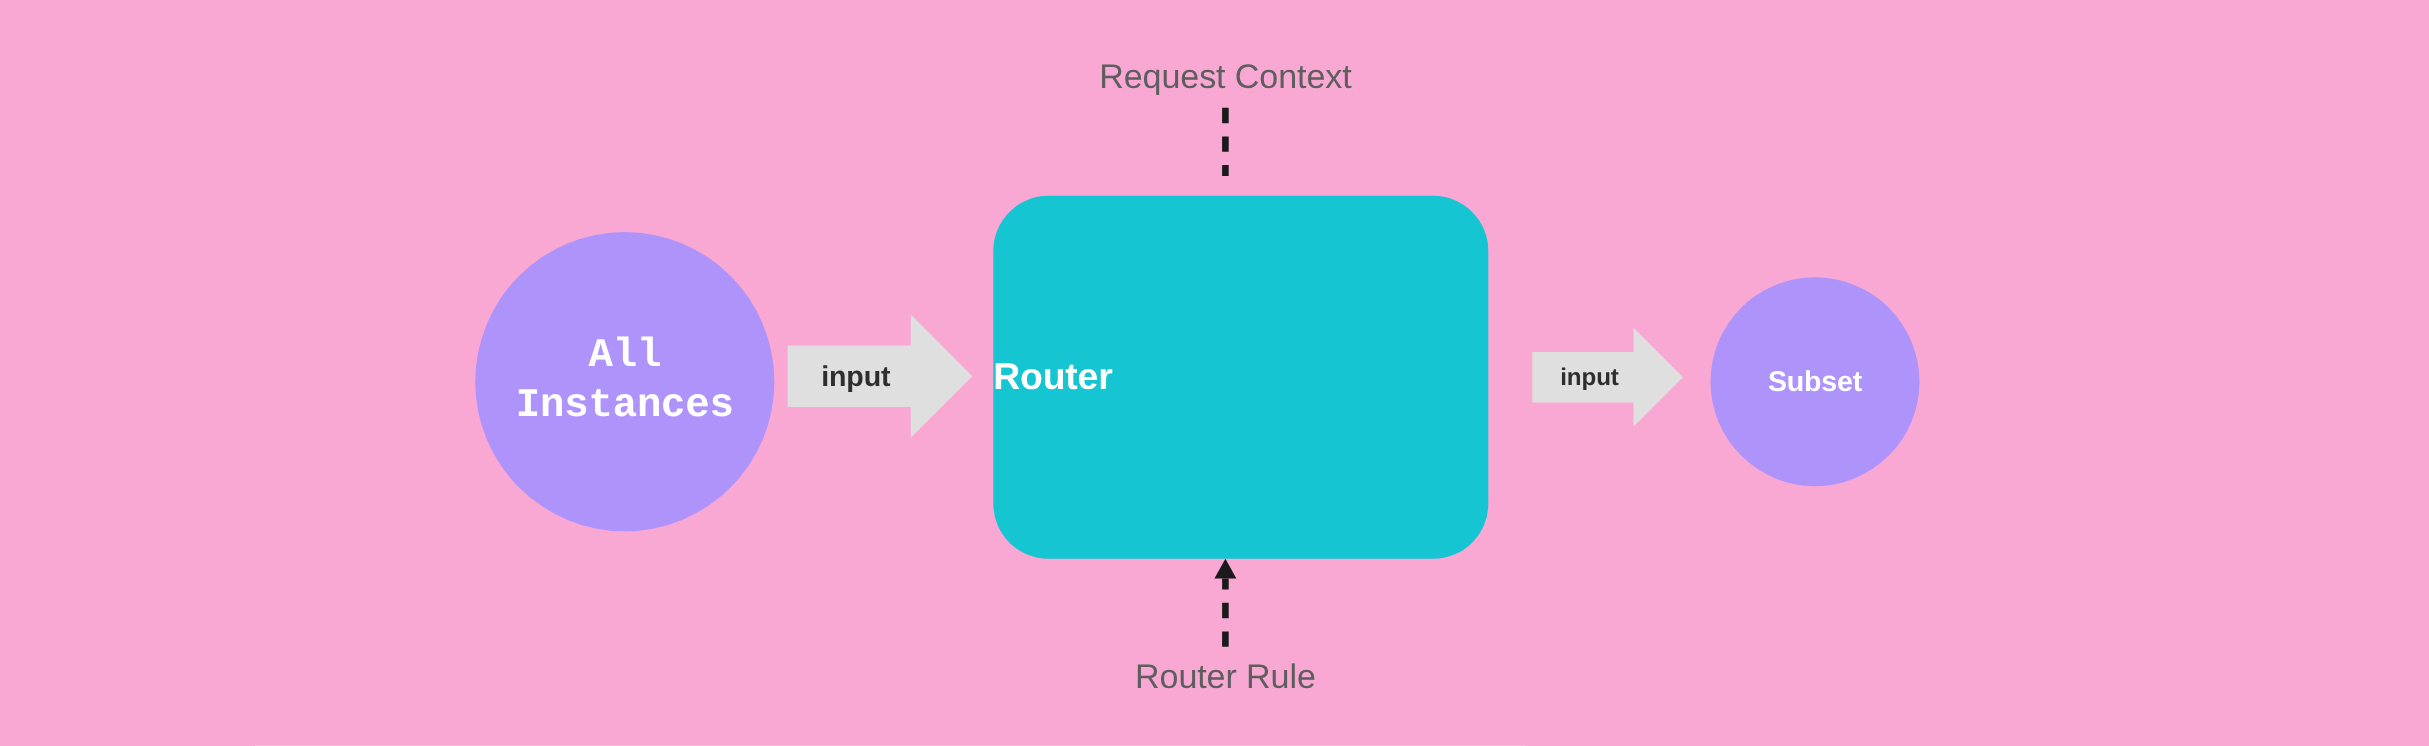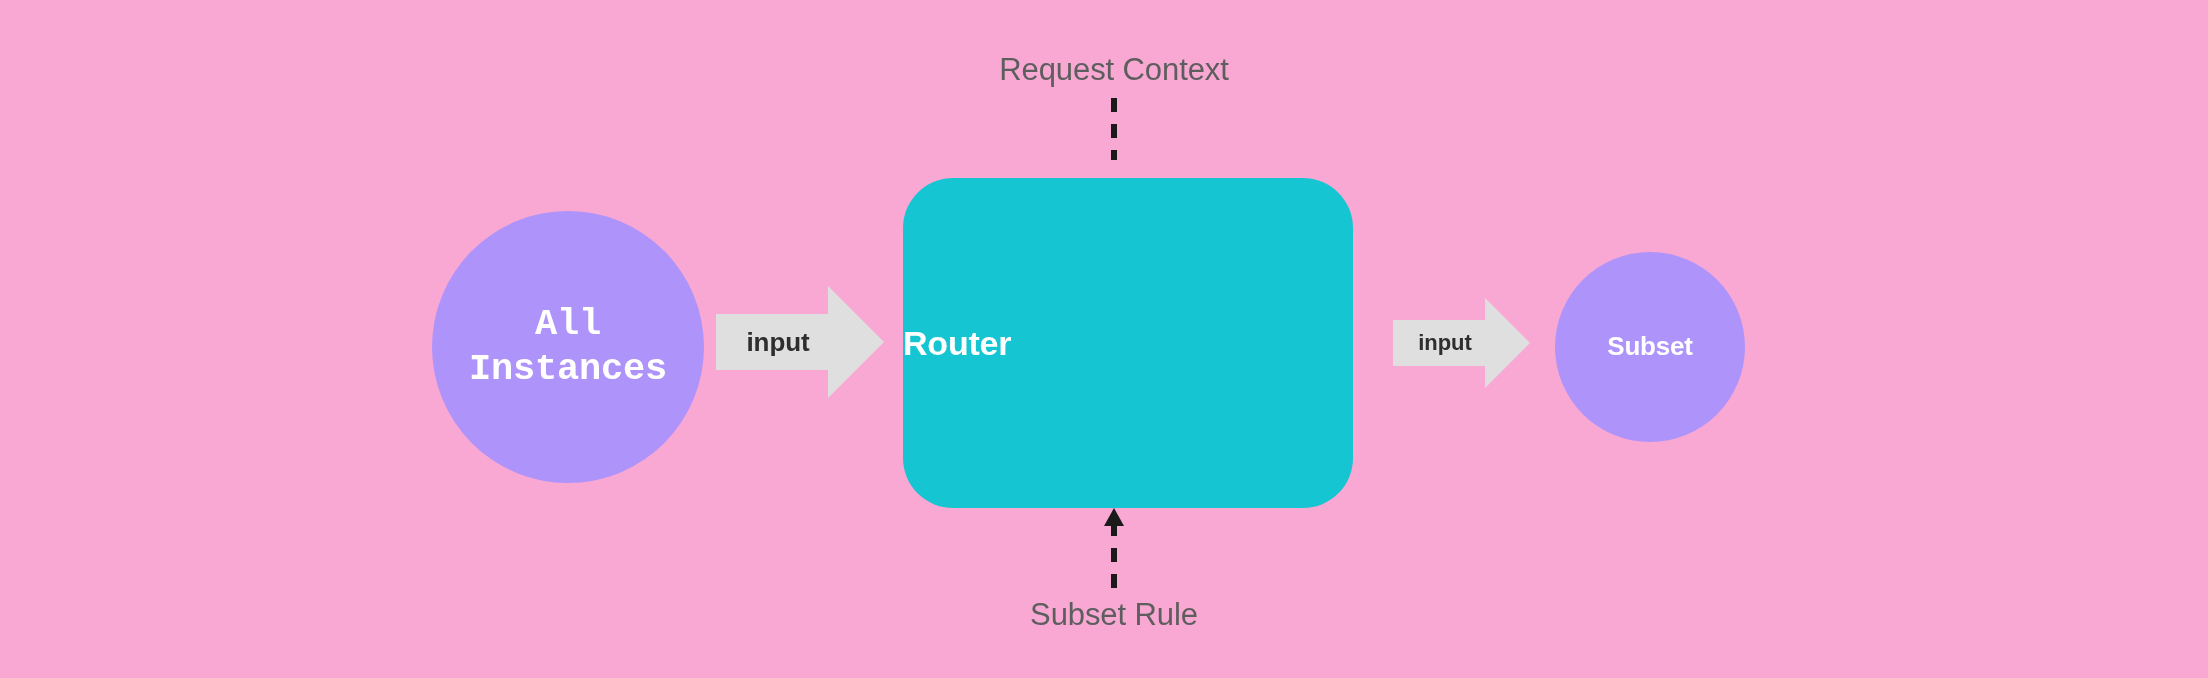--- a/index.html
+++ b/index.html
@@ -201,15 +201,15 @@
     <span class="circle-label">Subset</span>
   </div>
 
   <div class="dashed-connector" id="connector-router-rule">
     <svg width="32" height="82" viewBox="0 0 32 82">
       <line x1="16" y1="82" x2="16" y2="20" stroke="#1a1a1a" stroke-width="6" stroke-dasharray="14 12"></line>
       <polygon points="6,20 26,20 16,2" fill="#1a1a1a"></polygon>
     </svg>
   </div>
 
-  <div class="outer-label" id="label-router-rule">Subset Rule</div>
+  <div class="outer-label" id="label-router-rule">Router Rule</div>
 
 </div>
 
 </body></html>

